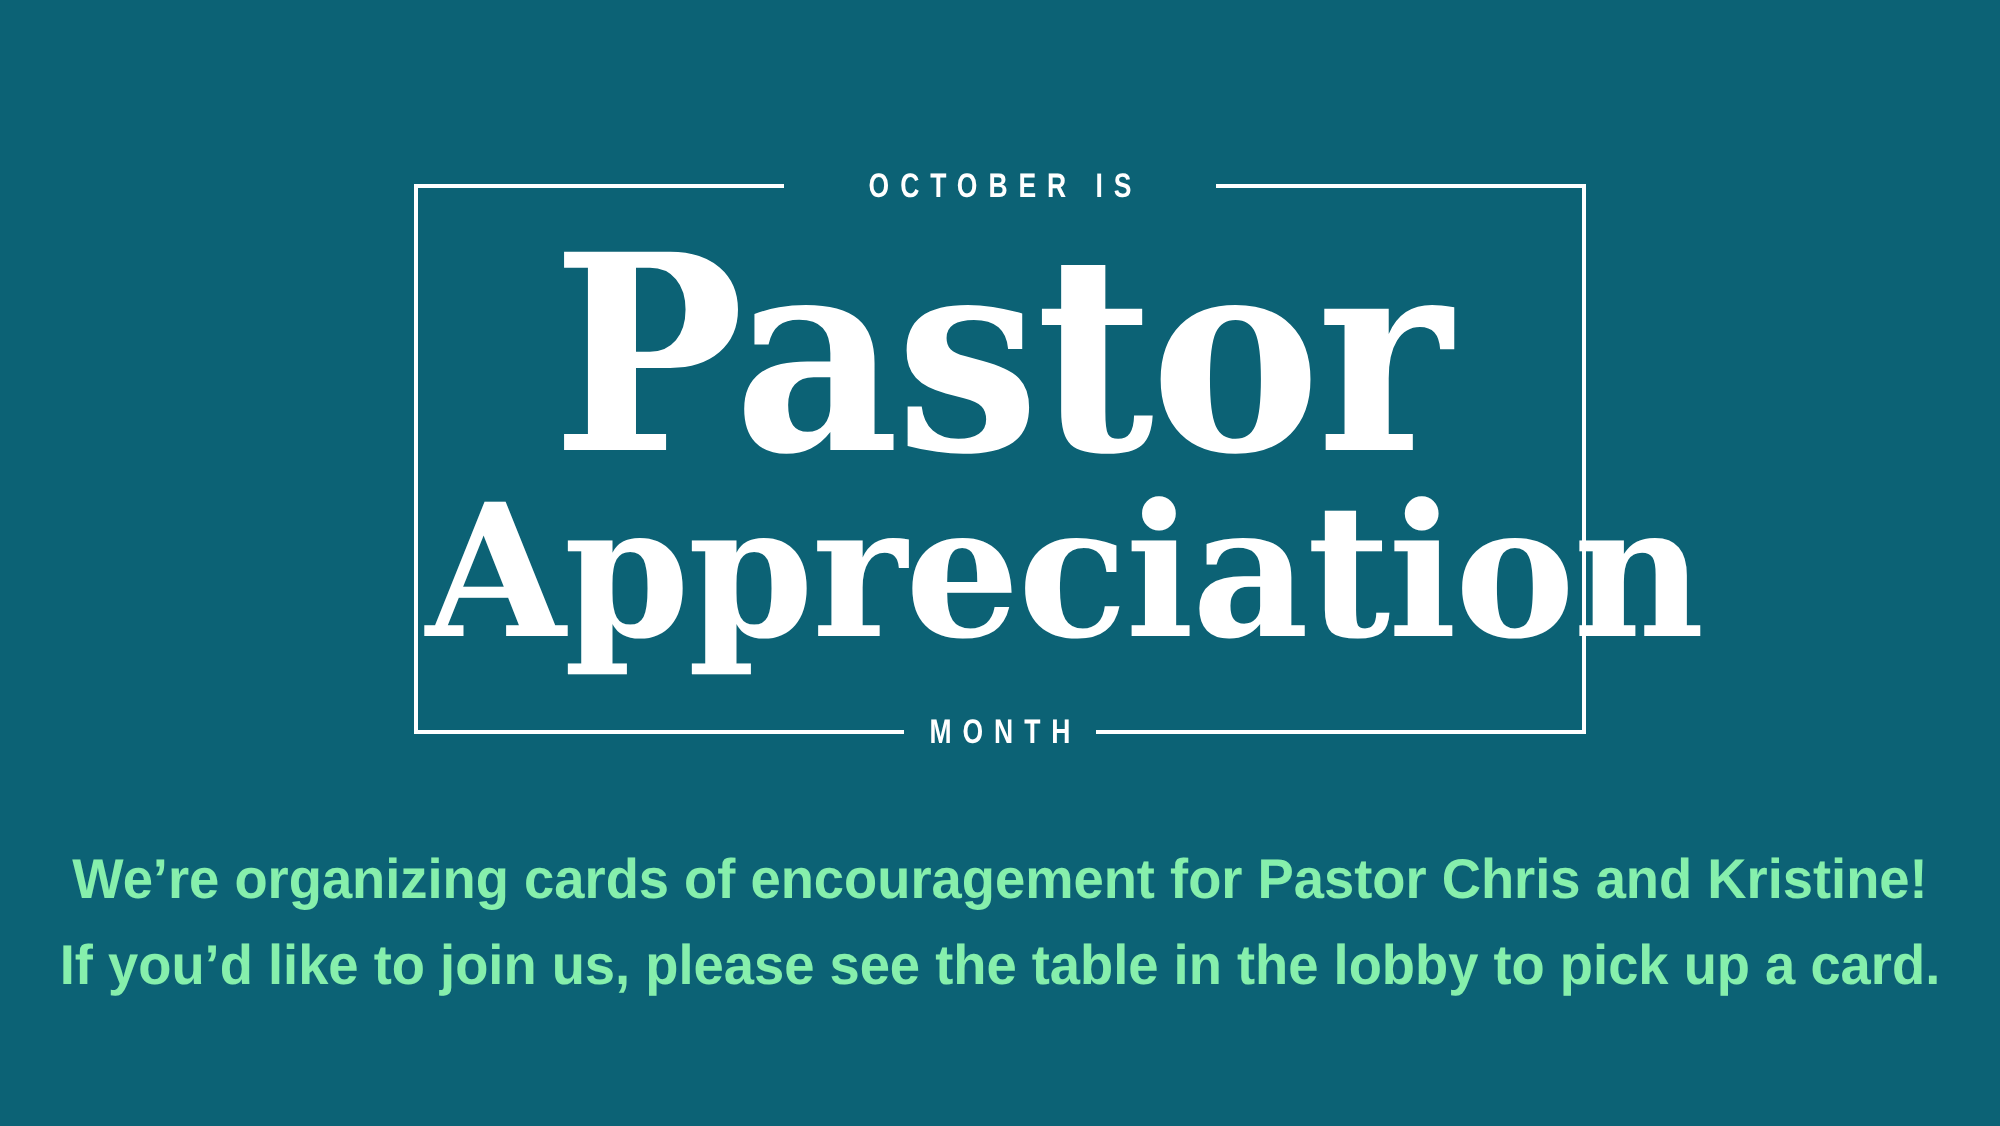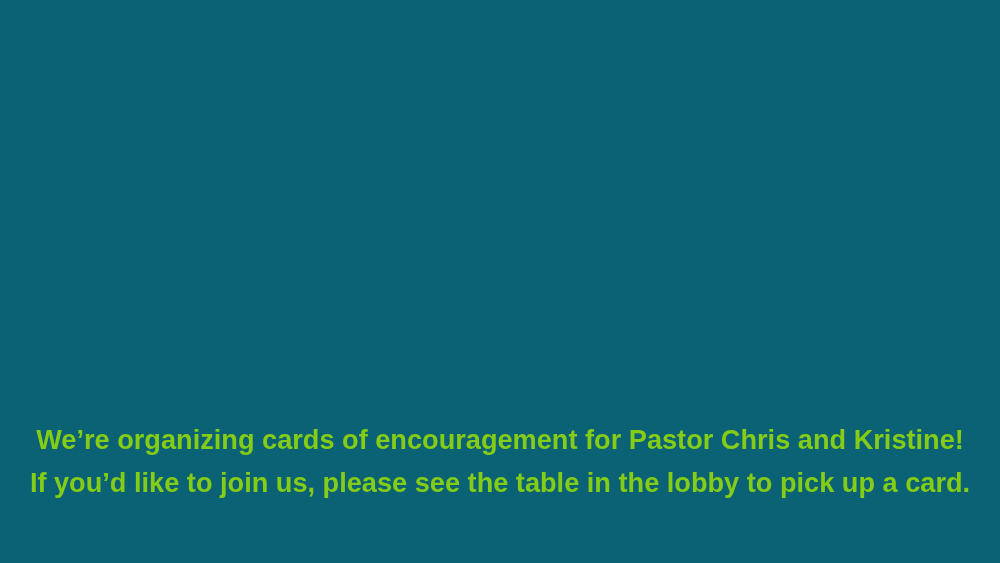--- a/index.html
+++ b/index.html
@@ -117,19 +117,38 @@
     display: block;
     white-space: nowrap;
     transform: scaleX(0.97);
   }
 </style>
 </head>
 <body>
 
 <div id="slide" style="background: rgb(12, 98, 117);">
 
+  <div id="lockup">
 
-  <div id="body-copy" style="color: #84cc16;">
+    <div class="frame-side left" style="background: rgb(255, 255, 255);"></div>
+    <div class="frame-side right" style="background: rgb(255, 255, 255);"></div>
+
+    <div class="frame-seg top-left" style="background: rgb(255, 255, 255);"></div>
+    <div class="frame-seg top-right" style="background: rgb(255, 255, 255);"></div>
+    <div class="frame-seg bottom-left" style="background: rgb(255, 255, 255);"></div>
+    <div class="frame-seg bottom-right" style="background: rgb(255, 255, 255);"></div>
+
+    <div class="rule-label eyebrow" style="color: rgb(255, 255, 255);">OCTOBER IS</div>
+
+    <div class="display word-primary" style="color: rgb(255, 255, 255);">Pastor</div>
+
+    <div class="display word-secondary" style="color: rgb(255, 255, 255);">Appreciation</div>
+
+    <div class="rule-label footer" style="color: rgb(255, 255, 255);">MONTH</div>
+
+  </div>
+
+  <div id="body-copy" style="color: #86efac;">
     <span class="copy-line">We’re organizing cards of encouragement for Pastor Chris and Kristine!</span>
     <span class="copy-line">If you’d like to join us, please see the table in the lobby to pick up a card.</span>
   </div>
 
 </div>
 
 </body></html>

